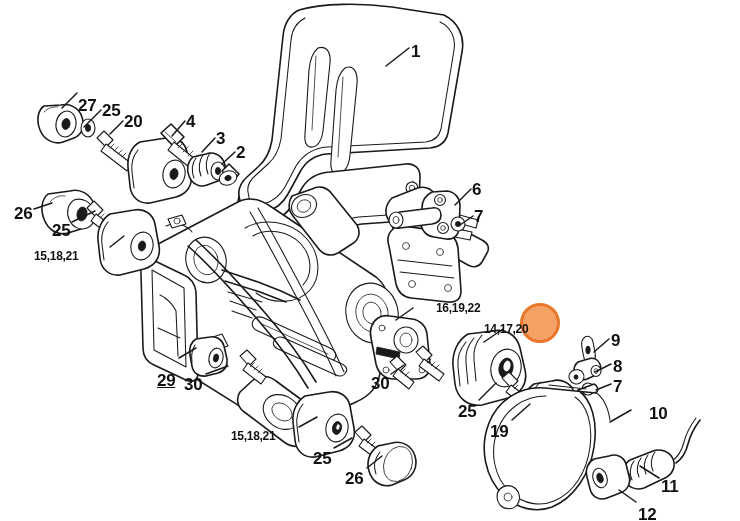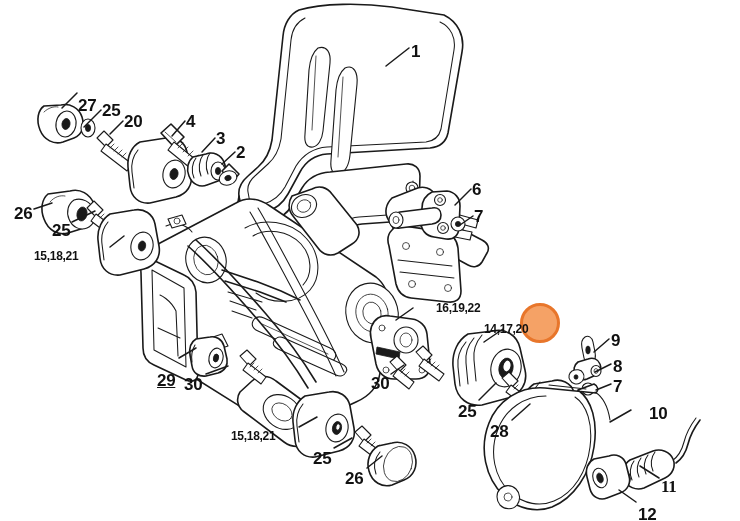--- a/index.html
+++ b/index.html
@@ -450,22 +450,22 @@
       <div class="callout small" style="left: 34px; top: 250px;">15,18,21</div>
       <div class="callout small" style="left: 436px; top: 302px;">16,19,22</div>
       <div class="callout small" style="left: 484px; top: 323px;">14,17,20</div>
       <div class="callout" style="left: 611px; top: 332px;">9</div>
       <div class="callout" style="left: 613px; top: 358px;">8</div>
       <div class="callout" style="left: 613px; top: 378px;">7</div>
       <div class="callout" style="left: 157px; top: 372px; text-decoration: underline;">29</div>
       <div class="callout" style="left: 184px; top: 376px;">30</div>
       <div class="callout" style="left: 371px; top: 375px;">30</div>
       <div class="callout" style="left: 458px; top: 403px;">25</div>
-      <div class="callout" style="left: 490px; top: 423px;">28</div>
+      <div class="callout" style="left: 490px; top: 423px;">19</div>
       <div class="callout" style="left: 633px; top: 405px; margin-left: 16px;">10</div>
       <div class="callout small" style="left: 231px; top: 430px;">15,18,21</div>
       <div class="callout" style="left: 313px; top: 450px;">25</div>
       <div class="callout" style="left: 345px; top: 470px;">26</div>
-      <div class="callout" style="left: 661px; top: 478px; font-family: Liberation Serif, serif;">11</div>
+      <div class="callout" style="left: 661px; top: 478px;">11</div>
       <div class="callout" style="left: 638px; top: 506px;">12</div>
     </div>
 
 </div>
 
 </body></html>

